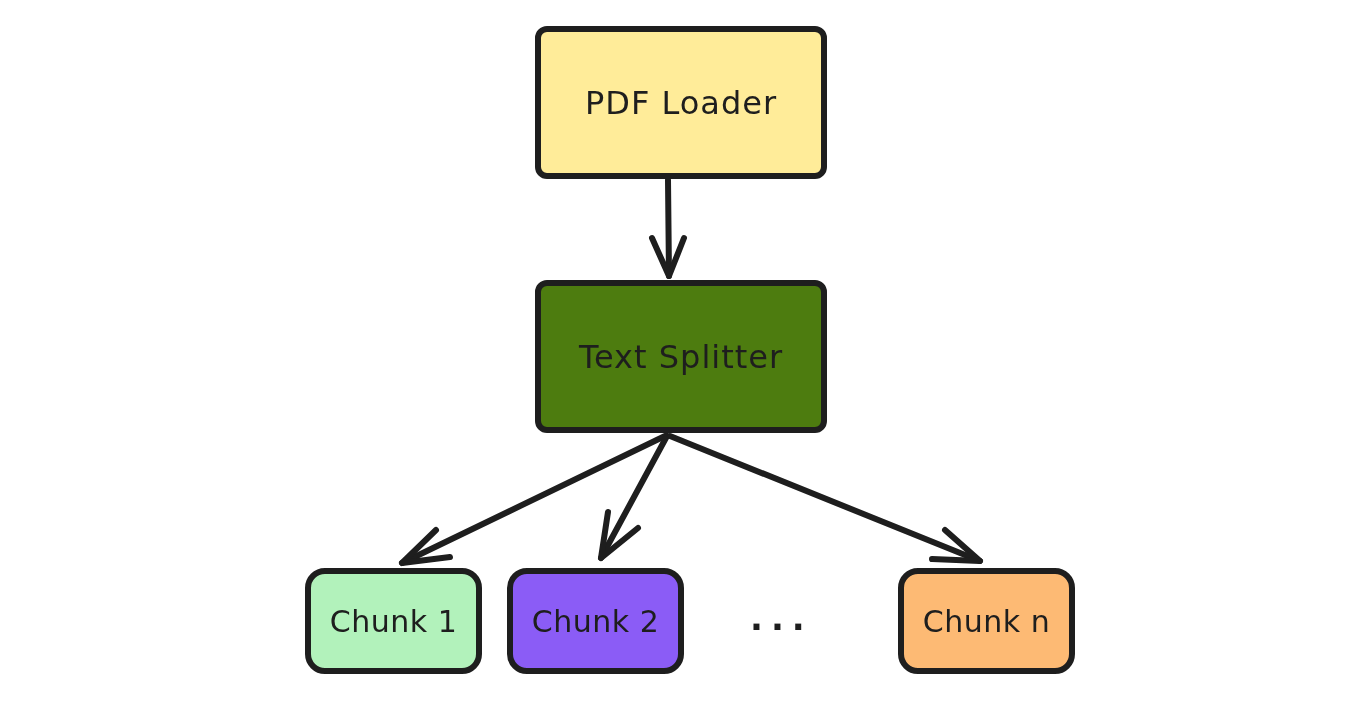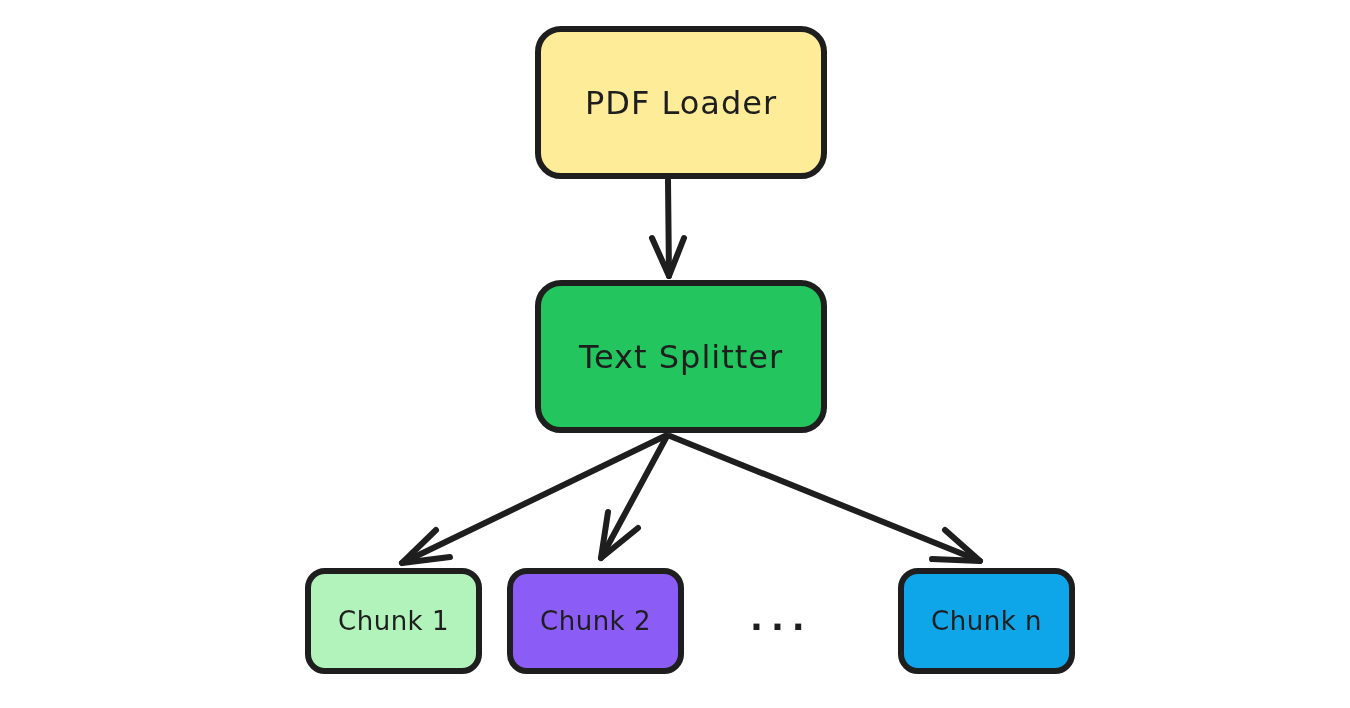--- a/index.html
+++ b/index.html
@@ -1,25 +1,25 @@
 <!DOCTYPE html>
 <html><head>
   <meta charset="utf-8">
   <style>
     html, body { margin: 0; padding: 0; background: #ffffff; }
     body { width: 1350px; height: 708px; position: relative; overflow: hidden;
            font-family: "DejaVu Sans", sans-serif; }
     #canvas { position: absolute; left: 0; top: 0; width: 1350px; height: 708px; }
     .node { position: absolute; box-sizing: border-box; border: 6px solid #1e1e1e;
-            border-radius: 26px; display: flex; align-items: center; justify-content: center;
+            border-radius: 12px; display: flex; align-items: center; justify-content: center;
             color: #1e1e1e; }
     .node.small { border-radius: 20px; }
     .node span { white-space: nowrap; }
     .label-lg { font-size: 32px; letter-spacing: 1px; }
-    .label-sm { font-size: 26px; letter-spacing: 0.5px; }
+    .label-sm { font-size: 30px; letter-spacing: 0.5px; }
     .ellipsis { position: absolute; left: 750px; top: 598px; font-size: 34px; color: #1e1e1e;
                 letter-spacing: 8px; font-weight: bold; }
   </style>
 </head>
 <body>
 
 <svg id="canvas" xmlns="http://www.w3.org/2000/svg" width="1350" height="708">
   <g fill="none" stroke="#1e1e1e" stroke-width="6" stroke-linecap="round" stroke-linejoin="round">
 
     <g>
@@ -41,29 +41,29 @@
       <path d="M670 436 L980 561"></path>
       <path d="M945 530 L980 561 L932 559"></path>
     </g>
   </g>
 </svg>
 
 <div class="node" style="left:535px; top:26px; width:292px; height:153px; background:#ffec99;">
   <span class="label-lg">PDF Loader</span>
 </div>
 
-<div class="node" style="left:535px; top:280px; width:292px; height:153px; background:#22c55e;text-align:center;">
+<div class="node" style="left:535px; top:280px; width:292px; height:153px; background:#4d7c0f;text-align:center;">
   <span class="label-lg">Text Splitter</span>
 </div>
 
 <div class="node small" style="left:305px; top:568px; width:177px; height:106px; background:#b2f2bb;">
   <span class="label-sm">Chunk 1</span>
 </div>
 
 <div class="node small" style="left:507px; top:568px; width:177px; height:106px; background:#8b5cf6;">
   <span class="label-sm">Chunk 2</span>
 </div>
 
 <div class="ellipsis">...</div>
 
-<div class="node small" style="left:898px; top:568px; width:177px; height:106px; background:#0ea5e9;">
+<div class="node small" style="left:898px; top:568px; width:177px; height:106px; background:#fdba74;">
   <span class="label-sm">Chunk n</span>
 </div>
 
 </body></html>

